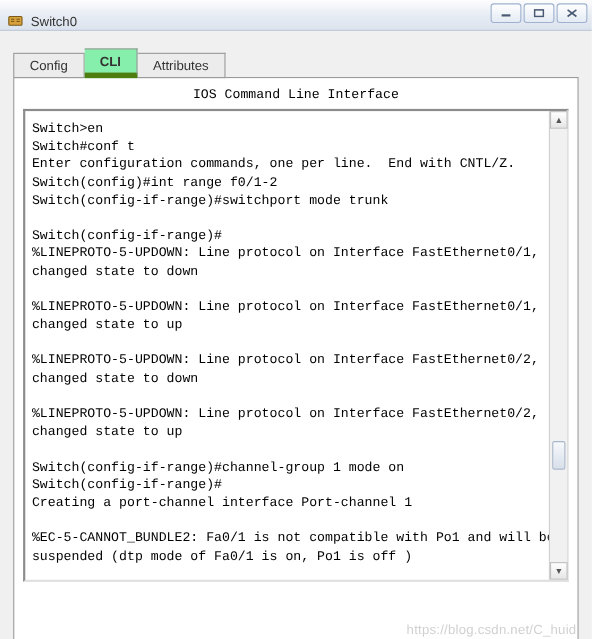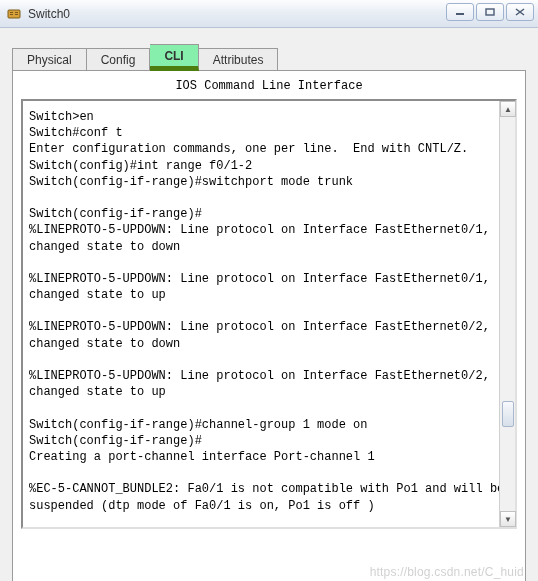--- a/index.html
+++ b/index.html
@@ -11,21 +11,21 @@
   width: 538px;
   height: 581px;
   overflow: hidden;
   position: relative;
 }
 .titlebar {
   height: 28px;
   background: linear-gradient(#fdfdfe, #e9eef5 45%, #dbe3ee);
   border-bottom: 1px solid #b8c4d6;
   display: flex;
-  align-items: center;
+  align-items: flex-end;
   padding: 0 6px;
   position: relative;
 }
 .titlebar .app-icon {
   width: 16px; height: 16px;
   margin-right: 6px;
   display: grid; place-items: center;
 }
 .titlebar .title-text { font-size: 12px; color: #333; }
 .win-controls {
@@ -183,21 +183,20 @@
       <svg width="10" height="8">
           <path d="M1 1 L9 7 M9 1 L1 7" stroke="#4a5a73" stroke-width="1.5"></path>
         </svg>
     </div>
   </div>
 </div>
 
 <div class="body-area">
 
   <div class="tabstrip">
-    <div class="tab">Physical</div>
     <div class="tab">Config</div>
     <div class="tab active">CLI</div>
     <div class="tab">Attributes</div>
   </div>
 
   <div class="panel">
     <div class="panel-title">IOS Command Line Interface</div>
 
     <div class="console-wrap">
       <div class="console">Switch&gt;en

